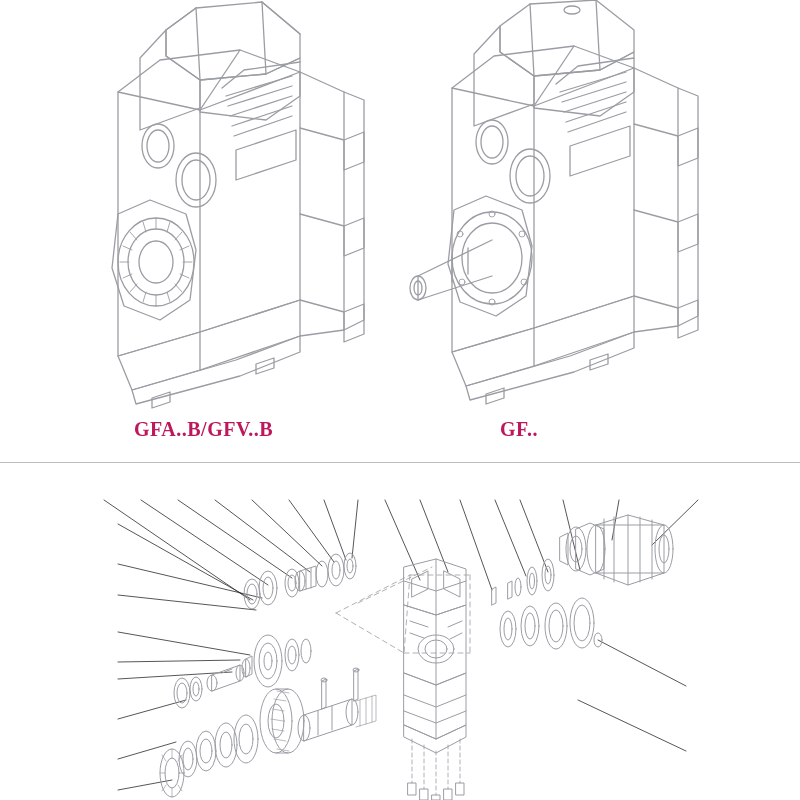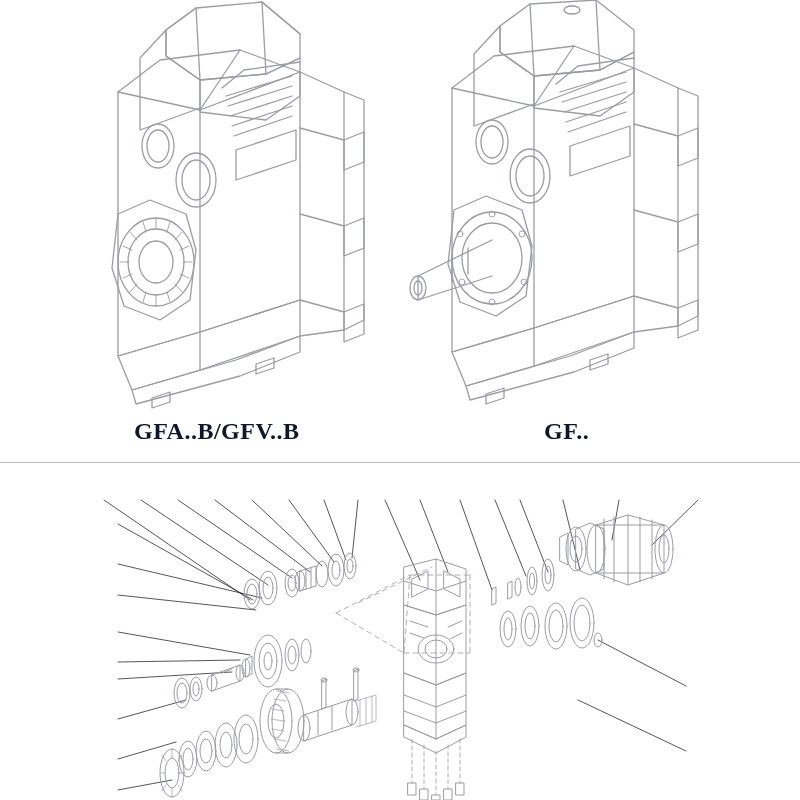--- a/index.html
+++ b/index.html
@@ -33,27 +33,27 @@
     width: 800px;
     height: 1px;
     background: #bdbdbd;
   }
   #bottom-section { top: 463px; height: 337px; }
 
   .caption {
     position: absolute;
     font-family: "Liberation Serif", serif;
     font-weight: bold;
-    font-size: 24px;
-    color: #0f172a;
+    font-size: 20px;
+    color: #be185d;
     letter-spacing: 0.5px;
     white-space: nowrap;
   }
   #caption-left { left: 134px; top: 418px; }
-  #caption-right { left: 544px; top: 418px; }
+  #caption-right { left: 500px; top: 418px; }
 
   svg.art {
     position: absolute;
     left: 0;
     top: 0;
     display: block;
   }
 </style>
 </head>
 <body>

